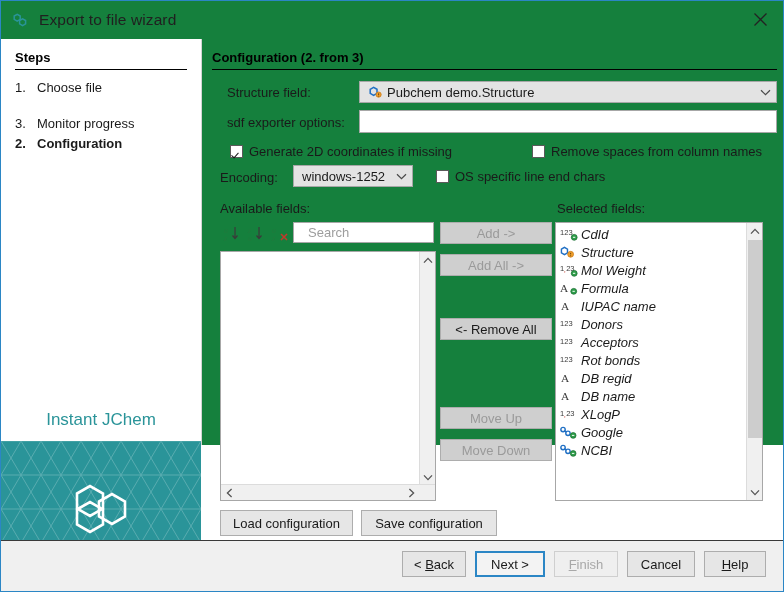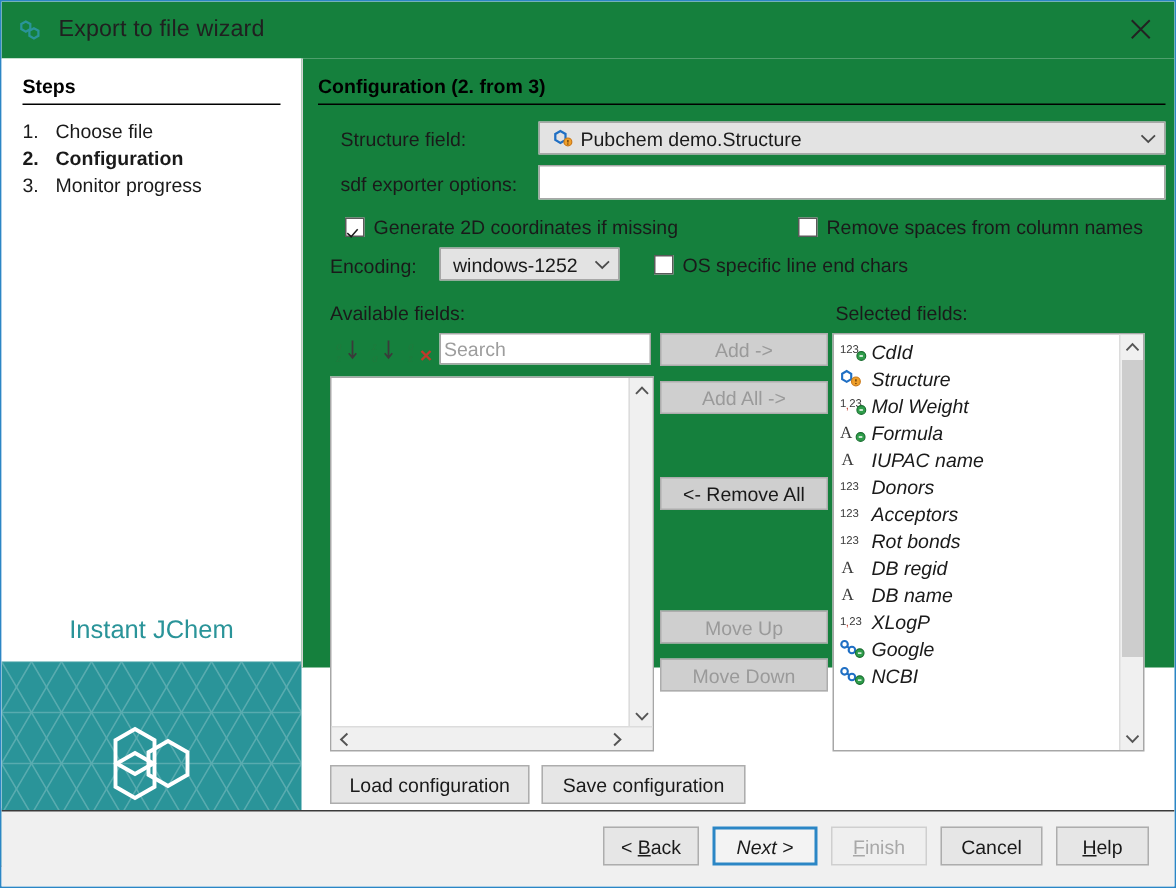--- a/index.html
+++ b/index.html
@@ -59,21 +59,21 @@
     position: absolute; left: 14px; top: 30px;
     width: 172px; height: 1px; background: #000;
   }
   .step-row {
     position: absolute; left: 14px;
     width: 180px; height: 18px;
     font-size: 13px;
     white-space: nowrap;
   }
   .step-num { display: inline-block; width: 22px; }
-  .step-row.current { font-weight: bold; }
+  .step-row.current { font-weight: bold; margin-top: 38px; }
   #step-1 { top: 41px; }
   #step-2 { top: 59px; }
   #step-3 { top: 77px; }
 
   #brand-name {
     position: absolute; left: 0; top: 371px;
     width: 200px;
     text-align: center;
     color: #2a9499;
     font-size: 17px;
@@ -145,21 +145,21 @@
     display: flex; align-items: center; justify-content: center;
   }
   .chev { display: block; }
 
   
   .tinput {
     position: absolute;
     background: #ffffff;
     border: 1px solid #a7a7a7;
     font-size: 13px;
-    padding: 0 2px;
+    padding: 0 14px;
     color: #1a1a1a;
     font-family: "Liberation Sans", sans-serif;
   }
   .tinput::placeholder { color: #9d9d9d; }
 
   
   .cb-wrap {
     position: absolute;
     display: flex; align-items: center;
     font-size: 13px; white-space: nowrap;
@@ -605,21 +605,21 @@
 
     <div class="btn lightbtn" style="left:18px; top:471px; width:133px; height:26px;">Load configuration</div>
     <div class="btn lightbtn" style="left:159px; top:471px; width:136px; height:26px;">Save configuration</div>
 
   </div>
 
   <div id="bottom-bar">
     <div class="bbtn" style="left:401px; width:64px;">
       <span>&lt; <span class="ul">B</span>ack</span>
     </div>
-    <div class="bbtn default" style="left:474px; width:70px;font-style:italic;">Next &gt;</div>
+    <div class="bbtn default" style="left:474px; width:70px;">Next &gt;</div>
     <div class="bbtn disabled" style="left:553px; width:64px;">
       <span><span class="ul">F</span>inish</span>
     </div>
     <div class="bbtn" style="left:626px; width:68px;">Cancel</div>
     <div class="bbtn" style="left:703px; width:62px;">
       <span><span class="ul">H</span>elp</span>
     </div>
   </div>
 
 </div>

